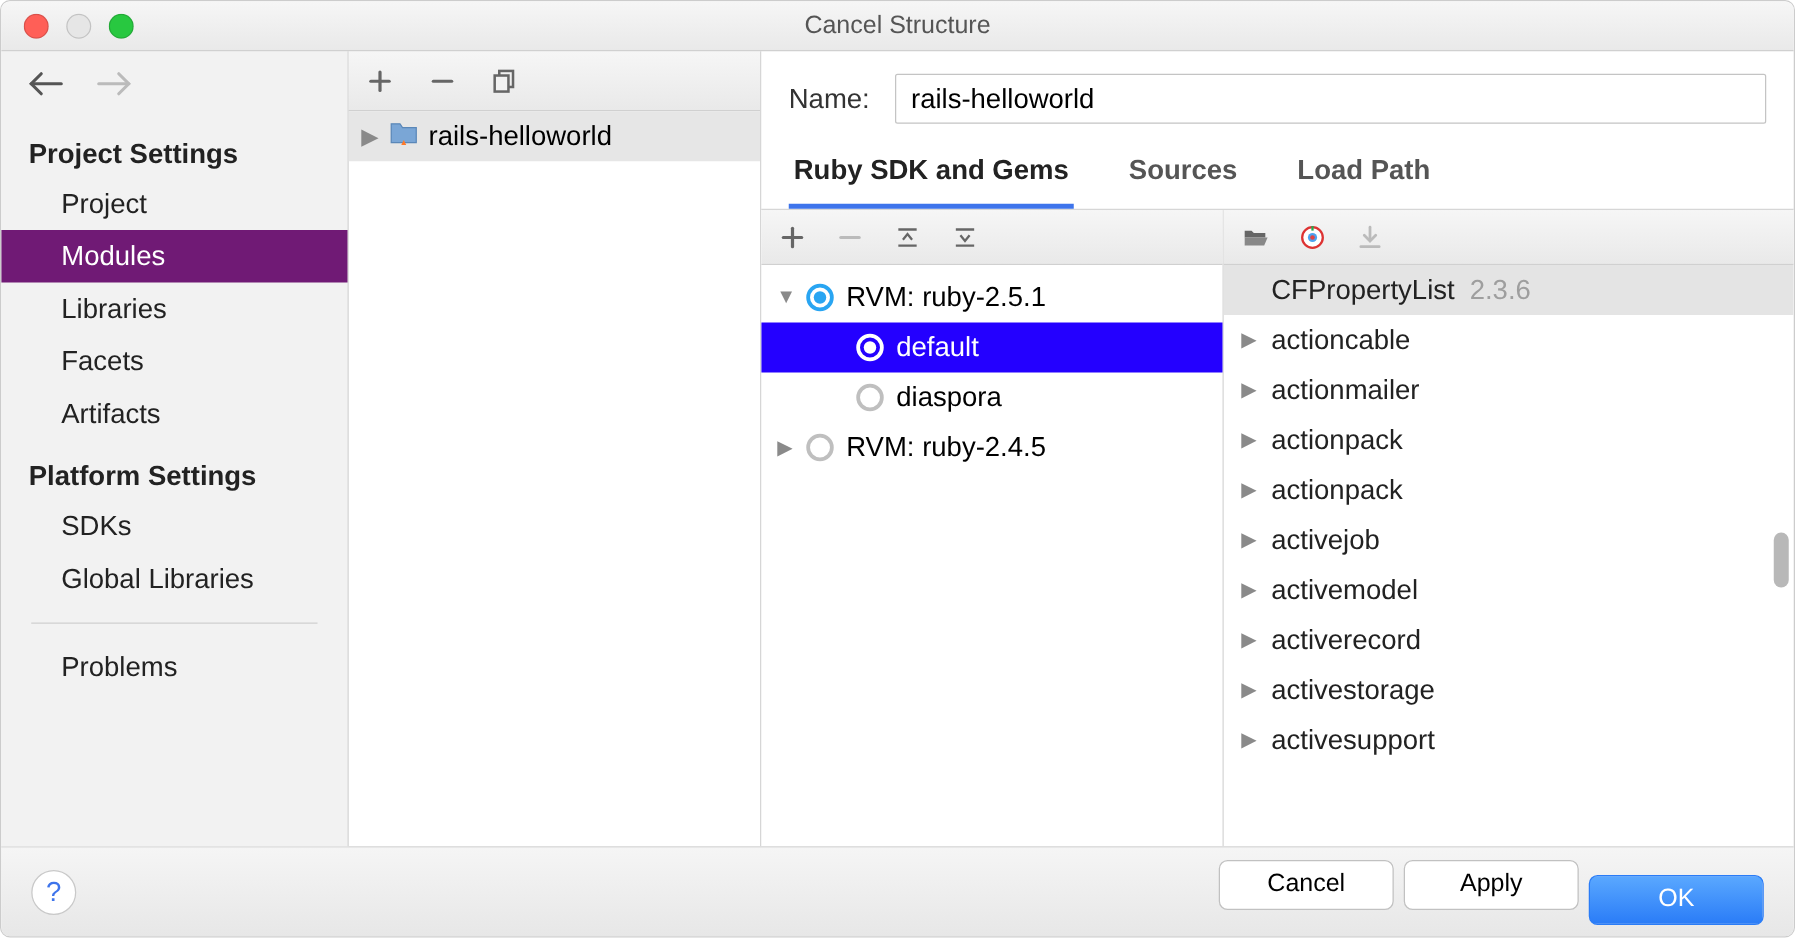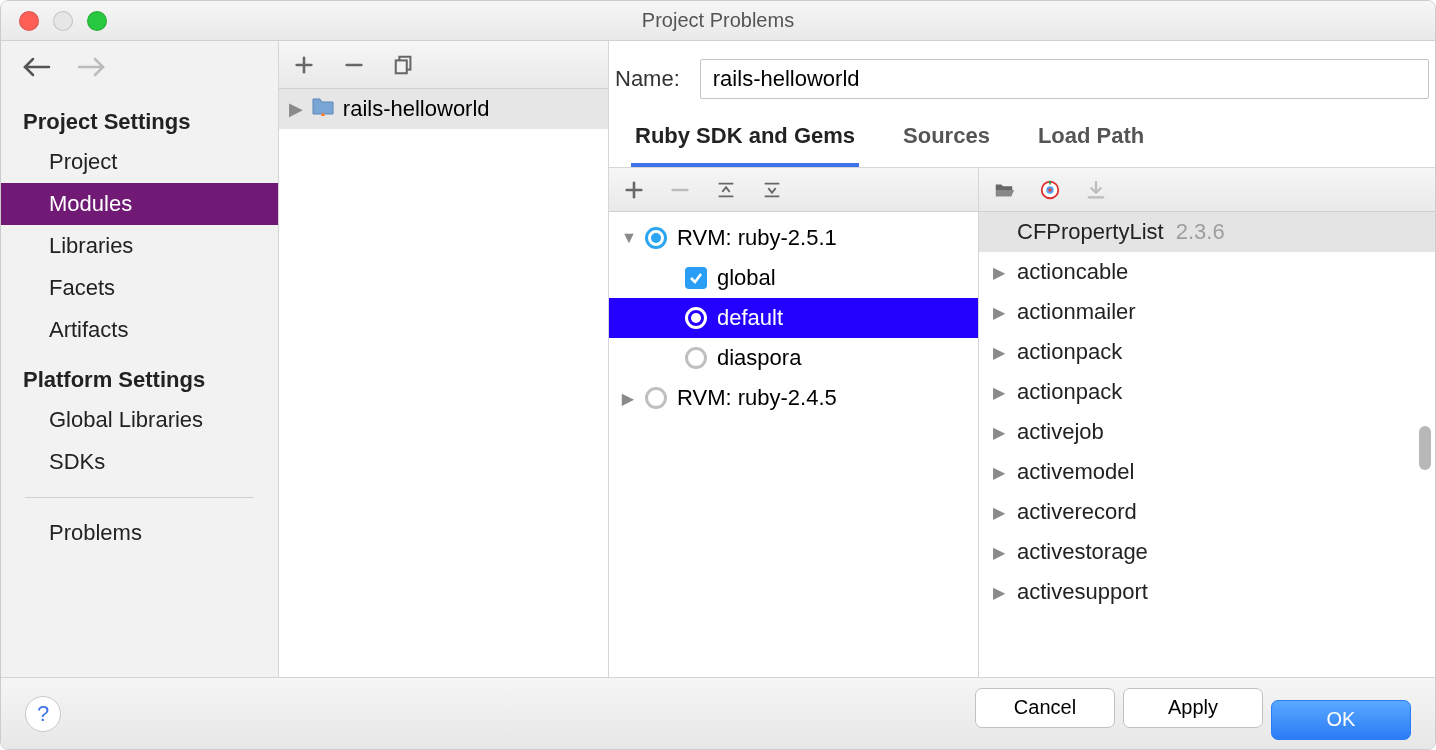--- a/index.html
+++ b/index.html
@@ -117,21 +117,21 @@
 
   
   .details {
     flex: 1;
     display: flex;
     flex-direction: column;
   }
   .name-row {
     display: flex;
     align-items: center;
-    padding: 18px 6px;
+    padding: 18px 22px;
     gap: 20px;
   }
   .name-label { font-size: 22px; color:#333; }
   .name-input {
     flex:1;
     font-size: 22px;
     padding: 6px 12px;
     border: 1px solid #c4c4c4;
     background: #fff;
     border-radius: 2px;
@@ -241,21 +241,21 @@
 </style>
 </head>
 <body>
 
 <div class="titlebar">
   <div class="traffic-lights">
     <div class="tl red"></div>
     <div class="tl yellow"></div>
     <div class="tl green"></div>
   </div>
-  <div class="titlebar-title">Project Problems</div>
+  <div class="titlebar-title">Cancel Structure</div>
 </div>
 
 <div class="main">
 
   <div class="sidebar-nav">
     <div class="nav-arrows">
       <span class="nav-arrow back">
         <svg viewBox="0 0 32 24" fill="none" stroke-width="2.5" stroke-linecap="round">
           <line x1="4" y1="12" x2="28" y2="12"></line>
             <polyline points="12,4 4,12 12,20"></polyline>
@@ -268,22 +268,22 @@
         </svg>
       </span>
     </div>
     <div class="nav-section-title">Project Settings</div>
     <div class="nav-item">Project</div>
     <div class="nav-item selected">Modules</div>
     <div class="nav-item">Libraries</div>
     <div class="nav-item">Facets</div>
     <div class="nav-item">Artifacts</div>
     <div class="nav-section-title">Platform Settings</div>
+    <div class="nav-item">SDKs</div>
     <div class="nav-item">Global Libraries</div>
-    <div class="nav-item">SDKs</div>
     <hr class="nav-divider">
     <div class="nav-item">Problems</div>
   </div>
 
   <div class="modules-col">
     <div class="mod-toolbar">
       <span class="tbtn">
         <svg viewBox="0 0 24 24" stroke="#666" stroke-width="2.8" stroke-linecap="round">
             <line x1="12" y1="4" x2="12" y2="20"></line>
             <line x1="4" y1="12" x2="20" y2="12"></line>
@@ -352,29 +352,20 @@
                 <polyline points="8,10 12,15 16,10" fill="none"></polyline>
                 <line x1="4" y1="19" x2="20" y2="19"></line>
               </svg>
             </span>
         </div>
         <div class="tree">
           <div class="tree-row">
             <span class="disc-tri">▼</span>
             <span class="radio checked"></span>
             <span>RVM: ruby-2.5.1</span>
-          </div>
-          <div class="tree-row indent1">
-            <span class="disc-tri"></span>
-            <span class="checkbox">
-              <svg width="14" height="14" viewBox="0 0 14 14">
-                  <polyline points="2,7 6,11 12,3" fill="none" stroke="#fff" stroke-width="2.5"></polyline>
-                </svg>
-            </span>
-            <span>global</span>
           </div>
           <div class="tree-row indent1 sel">
             <span class="disc-tri"></span>
             <span class="radio white checked"></span>
             <span>default</span>
           </div>
           <div class="tree-row indent1">
             <span class="disc-tri"></span>
             <span class="radio empty"></span>
             <span>diaspora</span>

